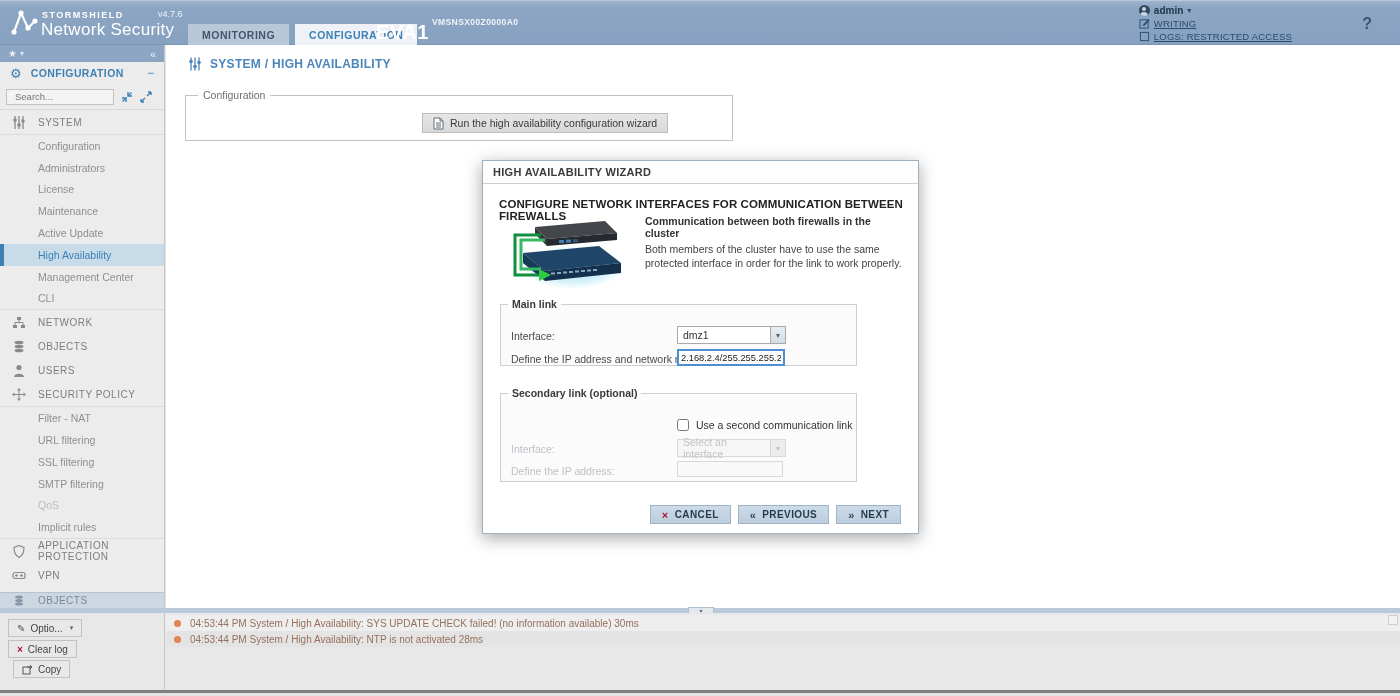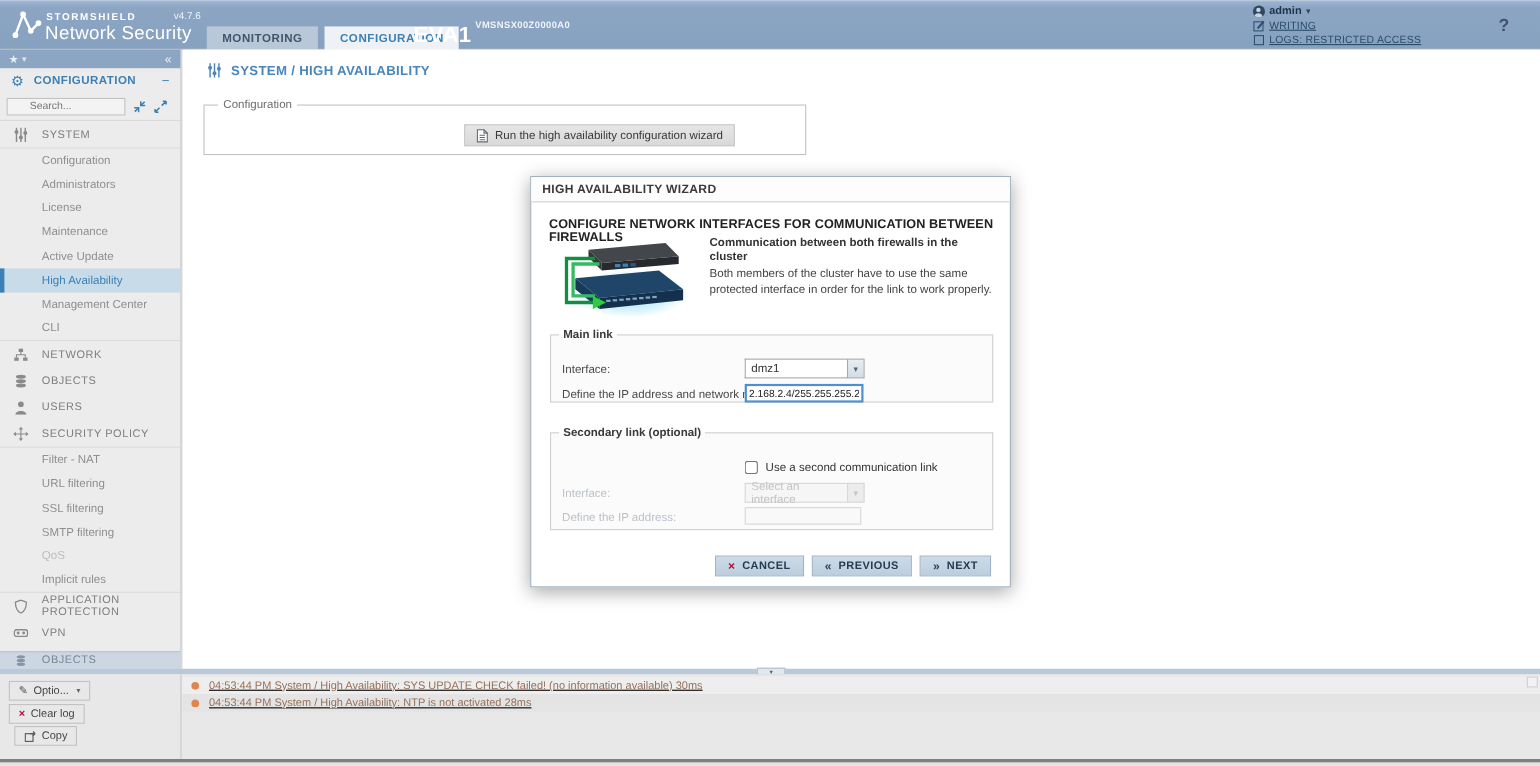--- a/index.html
+++ b/index.html
@@ -35,21 +35,21 @@
   .sidebar { position:absolute; left:0; top:45px; width:165px; height:563px; background:#ececec; border-right:1px solid #c6c6c6; }
   .fav-strip { height:17px; background:#8ba5c3; display:flex; align-items:center; padding:0 8px; color:#e8eef5; }
   .fav-strip .star { font-size:10px; cursor:pointer; }
   .fav-strip .caret { color:#dfe7f0; margin-left:3px; cursor:pointer; }
   .fav-strip .collapse { margin-left:auto; font-size:11px; color:#eef3f8; cursor:pointer; }
   .config-row { height:22px; display:flex; align-items:center; padding:0 10px; }
   .config-row .gear { color:#3c80b5; font-size:13px; margin-right:9px; }
   .config-row .lbl { color:#3c80b5; font-size:10.5px; font-weight:bold; letter-spacing:.4px; }
   .config-row .minus { margin-left:auto; color:#3c80b5; font-size:12px; cursor:pointer; }
   .search-row { height:26px; display:flex; align-items:center; padding:0 6px; border-bottom:1px solid #d9d9d9; }
-  .search-row input { width:108px; height:16px; border:1px solid #c2c2c2; background:#f3f3f3; font-size:9.5px; padding:0 20px; color:#9a9a9a; font-family:"Liberation Sans",sans-serif; }
+  .search-row input { width:108px; height:16px; border:1px solid #c2c2c2; background:#f3f3f3; font-size:9.5px; padding:0 8px; color:#9a9a9a; font-family:"Liberation Sans",sans-serif; }
   .search-row .tree-btn { margin-left:7px; width:12px; height:12px; color:#3c80b5; cursor:pointer; }
 
   .menu { font-size:10.5px; color:#8f8f8f; }
   .m-section { height:24px; display:flex; align-items:center; padding:0 12px; color:#7d7d7d; letter-spacing:.5px; font-size:10px; cursor:pointer; }
   .m-section .sicon { width:14px; height:13px; margin-right:12px; color:#8a8a8a; flex:0 0 14px; }
   .m-item { height:21.8px; display:flex; align-items:center; padding-left:38px; cursor:pointer; font-size:10.5px; color:#8f8f8f; }
   .m-item.selected { background:#c8dbe9; color:#3c80b5; border-left:4px solid #3c80b5; padding-left:34px; }
   .m-item.disabled { color:#bdbdbd; }
   .m-div { border-top:1px solid #dcdcdc; }
   .sidebar-footer { position:absolute; left:0; bottom:0; width:100%; height:16px; background:#ccd7e1; border-top:1px solid #b7c3ce; display:flex; align-items:center; padding:0 12px; color:#77879a; font-size:10px; letter-spacing:.5px; cursor:pointer; }
@@ -68,21 +68,21 @@
   .doc-icon { width:11px; height:13px; color:#5b6b7a; }
 
   
   .dialog { position:absolute; left:482px; top:160px; width:437px; height:374px; background:#fff; border:1px solid #9fb0bf; box-shadow:0 4px 16px rgba(0,0,0,.35); }
   .dlg-title { height:23px; border-bottom:1px solid #cfcfcf; display:flex; align-items:center; padding:0 10px; font-size:11px; font-weight:bold; color:#3a3a3a; letter-spacing:.3px; background:#fdfdfd; }
   .dlg-heading { position:absolute; left:16px; top:37px; font-size:11.5px; font-weight:bold; color:#222; letter-spacing:.1px; }
   .fw-illustration { position:absolute; left:18px; top:52px; }
   .dlg-intro-bold { position:absolute; left:162px; top:54px; width:260px; font-size:10.5px; font-weight:bold; color:#333; }
   .dlg-intro-text { position:absolute; left:162px; top:82px; width:262px; font-size:10.5px; color:#444; line-height:1.3; }
 
-  .dlg-fieldset { position:absolute; left:17px; width:403px; border:1px solid #cfcfcf; background:#fbfbfb; }
+  .dlg-fieldset { position:absolute; left:17px; width:357px; border:1px solid #cfcfcf; background:#fbfbfb; }
   .dlg-fieldset legend { font-size:10.5px; font-weight:bold; color:#3a3a3a; margin-left:7px; padding:0 4px; }
   .fs-main { top:137px; height:68px; }
   .fs-sec { top:226px; height:95px; }
   .frow { position:absolute; left:10px; font-size:10.5px; color:#4a4a4a; }
   .frow.dis { color:#bcc2c8; }
   .selectbox { position:absolute; display:flex; height:18px; cursor:pointer; }
   .selectbox .sel-val { width:93px; background:#fff; border:1px solid #a9a9a9; border-right:none; font-size:10.5px; color:#333; display:flex; align-items:center; padding:0 5px; }
   .selectbox .sel-arrow { width:16px; background:linear-gradient(#e8edf2,#d3dce5); border:1px solid #a9a9a9; color:#51657a; font-size:8px; display:flex; align-items:center; justify-content:center; }
   .selectbox.disabled .sel-val { background:#f6f6f6; border-color:#d8d8d8; color:#c3c3c3; }
   .selectbox.disabled .sel-arrow { background:#ececec; border-color:#d8d8d8; color:#c3c3c3; }
@@ -100,21 +100,21 @@
   
   .splitter { position:absolute; left:0; top:608px; width:1400px; height:5px; background:#b9c9d9; }
   .split-handle { position:absolute; left:688px; top:-1px; width:26px; height:7px; background:#e2e8ed; border:1px solid #b0bfcc; display:flex; align-items:center; justify-content:center; font-size:6px; color:#51657a; cursor:pointer; }
   .logpanel { position:absolute; left:0; top:613px; width:1400px; height:80px; background:#e8e8e8; border-bottom:3px solid #7f7f7f; }
   .log-left { position:absolute; left:0; top:0; width:165px; height:100%; border-right:1px solid #c8c8c8; }
   .log-btn { position:absolute; height:18px; display:flex; align-items:center; gap:5px; background:#e8e8e8; border:1px solid #c2c2c2; padding:0 8px; font-size:10px; color:#444; cursor:pointer; }
   .log-btn .pencil { font-size:10px; color:#555; }
   .log-btn .redx { color:#b40f3c; font-weight:bold; font-size:10px; }
   .log-btn .caret { font-size:7px; color:#666; margin-left:2px; }
   .copy-ic { width:11px; height:11px; color:#555; }
-  .log-rows { position:absolute; left:166px; top:2px; right:0;text-decoration:underline; }
+  .log-rows { position:absolute; left:166px; top:2px; right:0; }
   .log-row { height:16px; display:flex; align-items:center; gap:9px; padding-left:8px; font-size:10px; color:#96705a; }
   .log-row:nth-child(odd) { background:#eeeeee; }
   .log-row:nth-child(even) { background:#e4e4e4; }
   .log-dot { width:7px; height:7px; border-radius:50%; background:#e0854d; flex:0 0 7px; }
   .log-scroll { position:absolute; right:2px; top:2px; width:10px; height:10px; background:#f2f2f2; border:1px solid #cfcfcf; }
 </style>
 </head>
 <body>
 
 <header class="topbar">

